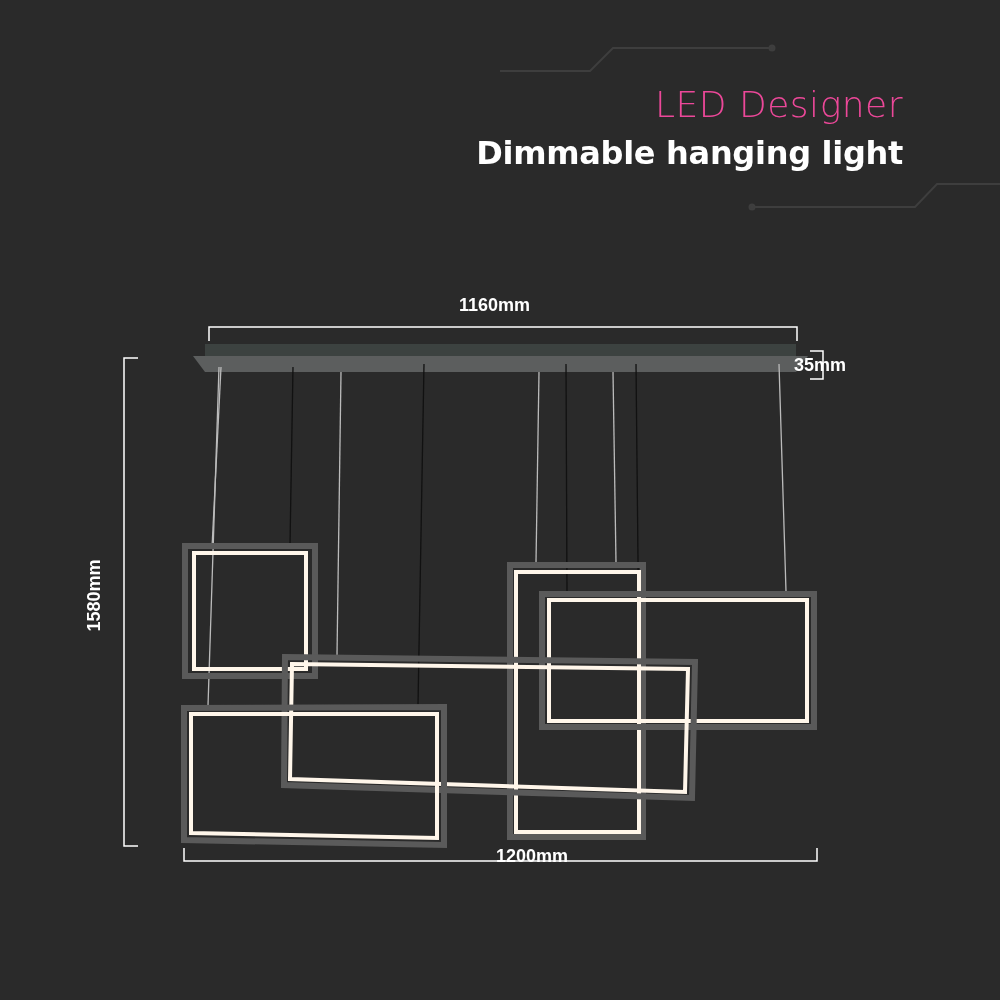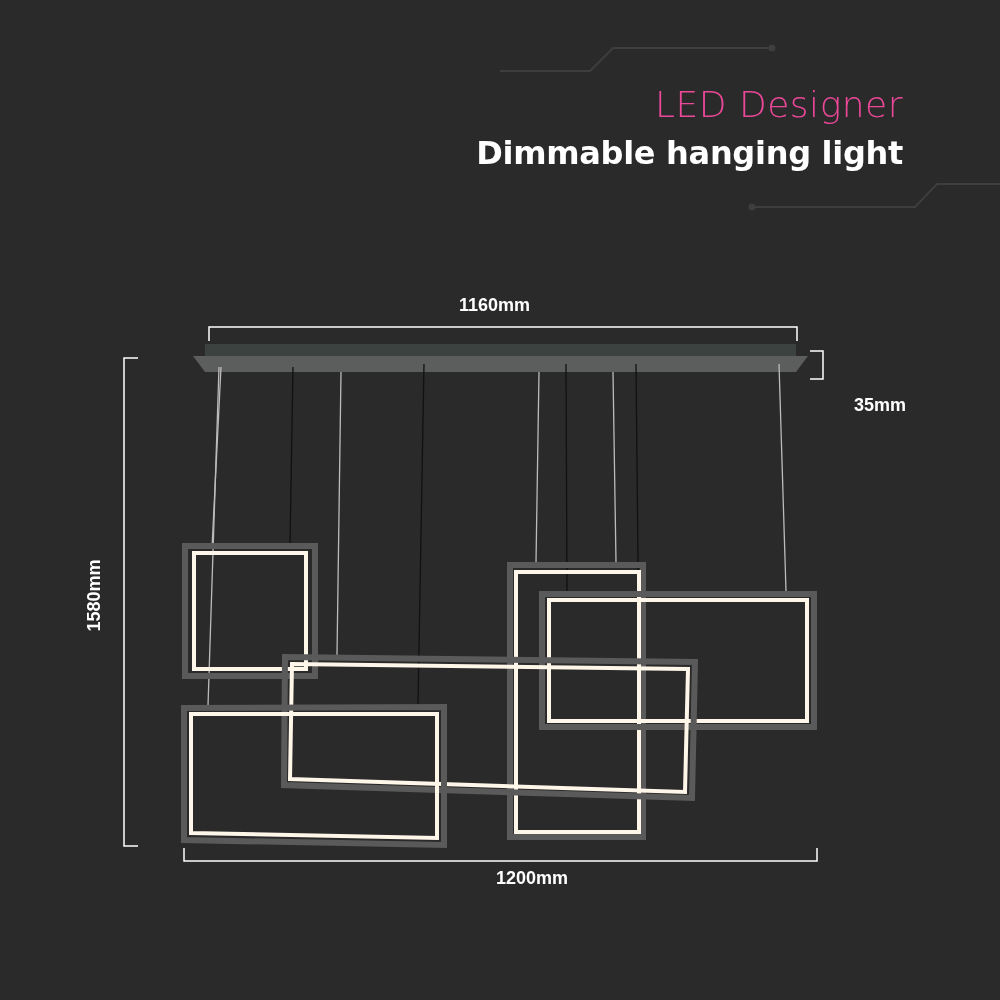--- a/index.html
+++ b/index.html
@@ -62,15 +62,15 @@
 
     <polygon points="184,708 444,707 444,845 184,840" stroke="#5a5a5a" stroke-width="6"></polygon>
     <polygon points="191,714 437,714 437,838 191,833" stroke="#fff6ea" stroke-width="4"></polygon>
   </g>
 </svg>
 
 <div class="title">LED Designer</div>
 <div class="subtitle">Dimmable hanging light</div>
 
 <div class="dim" style="left:459px; top:295px;text-align:right;">1160mm</div>
-<div class="dim" style="left:854px; top:355px;margin-top:40px;">35mm</div>
+<div class="dim" style="left:794px; top:355px;">35mm</div>
 <div class="dim" style="left:58px; top:585px; transform:rotate(-90deg); transform-origin:center;">1580mm</div>
-<div class="dim" style="left:496px; top:868px;">1200mm</div>
+<div class="dim" style="left:496px; top:846px;">1200mm</div>
 
 </body></html>

